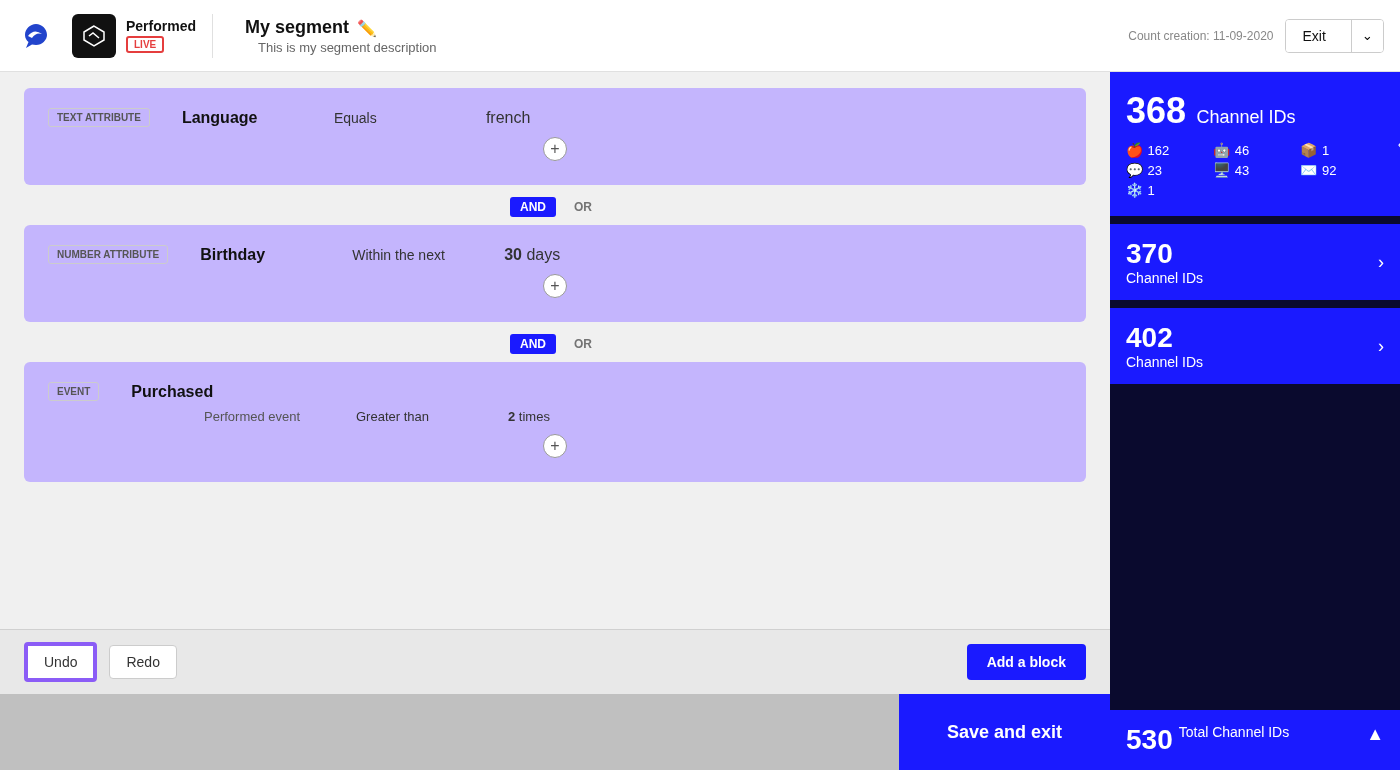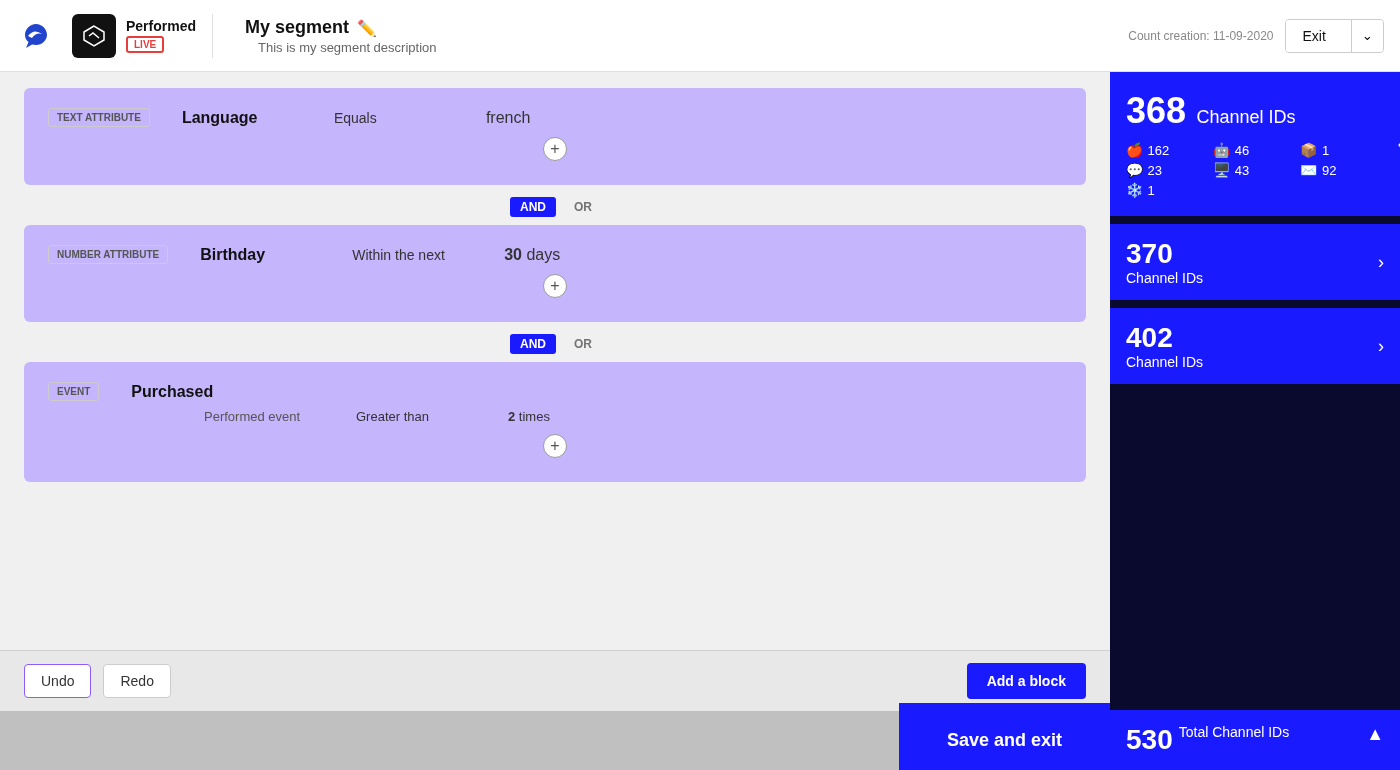--- a/index.html
+++ b/index.html
@@ -49,21 +49,21 @@
     .or-btn { background: transparent; color: #737373; font-size: 12px; font-weight: 600; padding: 3px 8px; border: none; cursor: pointer; }
 
     
     .event-sub-row { display: flex; align-items: center; gap: 32px; margin-top: 8px; padding-left: 156px; }
     .event-sub-label { font-size: 13px; color: #555; min-width: 120px; }
     .event-sub-op { font-size: 13px; color: #333; min-width: 120px; }
     .event-sub-val { font-size: 13px; color: #333; }
 
     
     .bottom-bar { display: flex; align-items: center; padding: 12px 24px; background: #e8e8e8; border-top: 1px solid #d0d0d0; gap: 12px; }
-    .undo-btn { padding: 8px 16px; font-size: 14px; background: #fff; border: 1px solid #8b5cf6; border-radius: 4px; cursor: pointer; color: #333; }
+    .undo-btn { padding: 8px 16px; font-size: 14px; background: #fff; border: 4px solid #8b5cf6; border-radius: 4px; cursor: pointer; color: #333; }
     .redo-btn { padding: 8px 16px; font-size: 14px; background: #fff; border: 1px solid #ccc; border-radius: 4px; cursor: pointer; color: #333; }
     .add-block-btn { margin-left: auto; padding: 10px 20px; font-size: 14px; font-weight: 600; background: #1a1aff; color: #fff; border: none; border-radius: 4px; cursor: pointer; }
 
     
     .footer-bar { display: flex; align-items: center; justify-content: flex-end; background: #c0c0c0; padding: 0; }
     .save-exit-btn { background: #1a1aff; color: #fff; font-size: 18px; font-weight: 600; border: none; cursor: pointer; padding: 0 48px; height: 76px; }
 
     
     .right-panel { width: 290px; background: #0a0a2e; display: flex; flex-direction: column; }
 
@@ -201,21 +201,21 @@
 
     </div>
 
     <div class="bottom-section">
       <div class="bottom-bar">
         <button class="undo-btn">Undo</button>
         <button class="redo-btn">Redo</button>
         <button class="add-block-btn">Add a block</button>
       </div>
 
-      <div class="footer-bar" style="height: 59px;">
+      <div class="footer-bar" style="height: 76px;">
         <button class="save-exit-btn">Save and exit</button>
       </div>
     </div>
 
   </div>
 
   <div class="right-panel">
 
     <div class="stats-top">
       <div>

